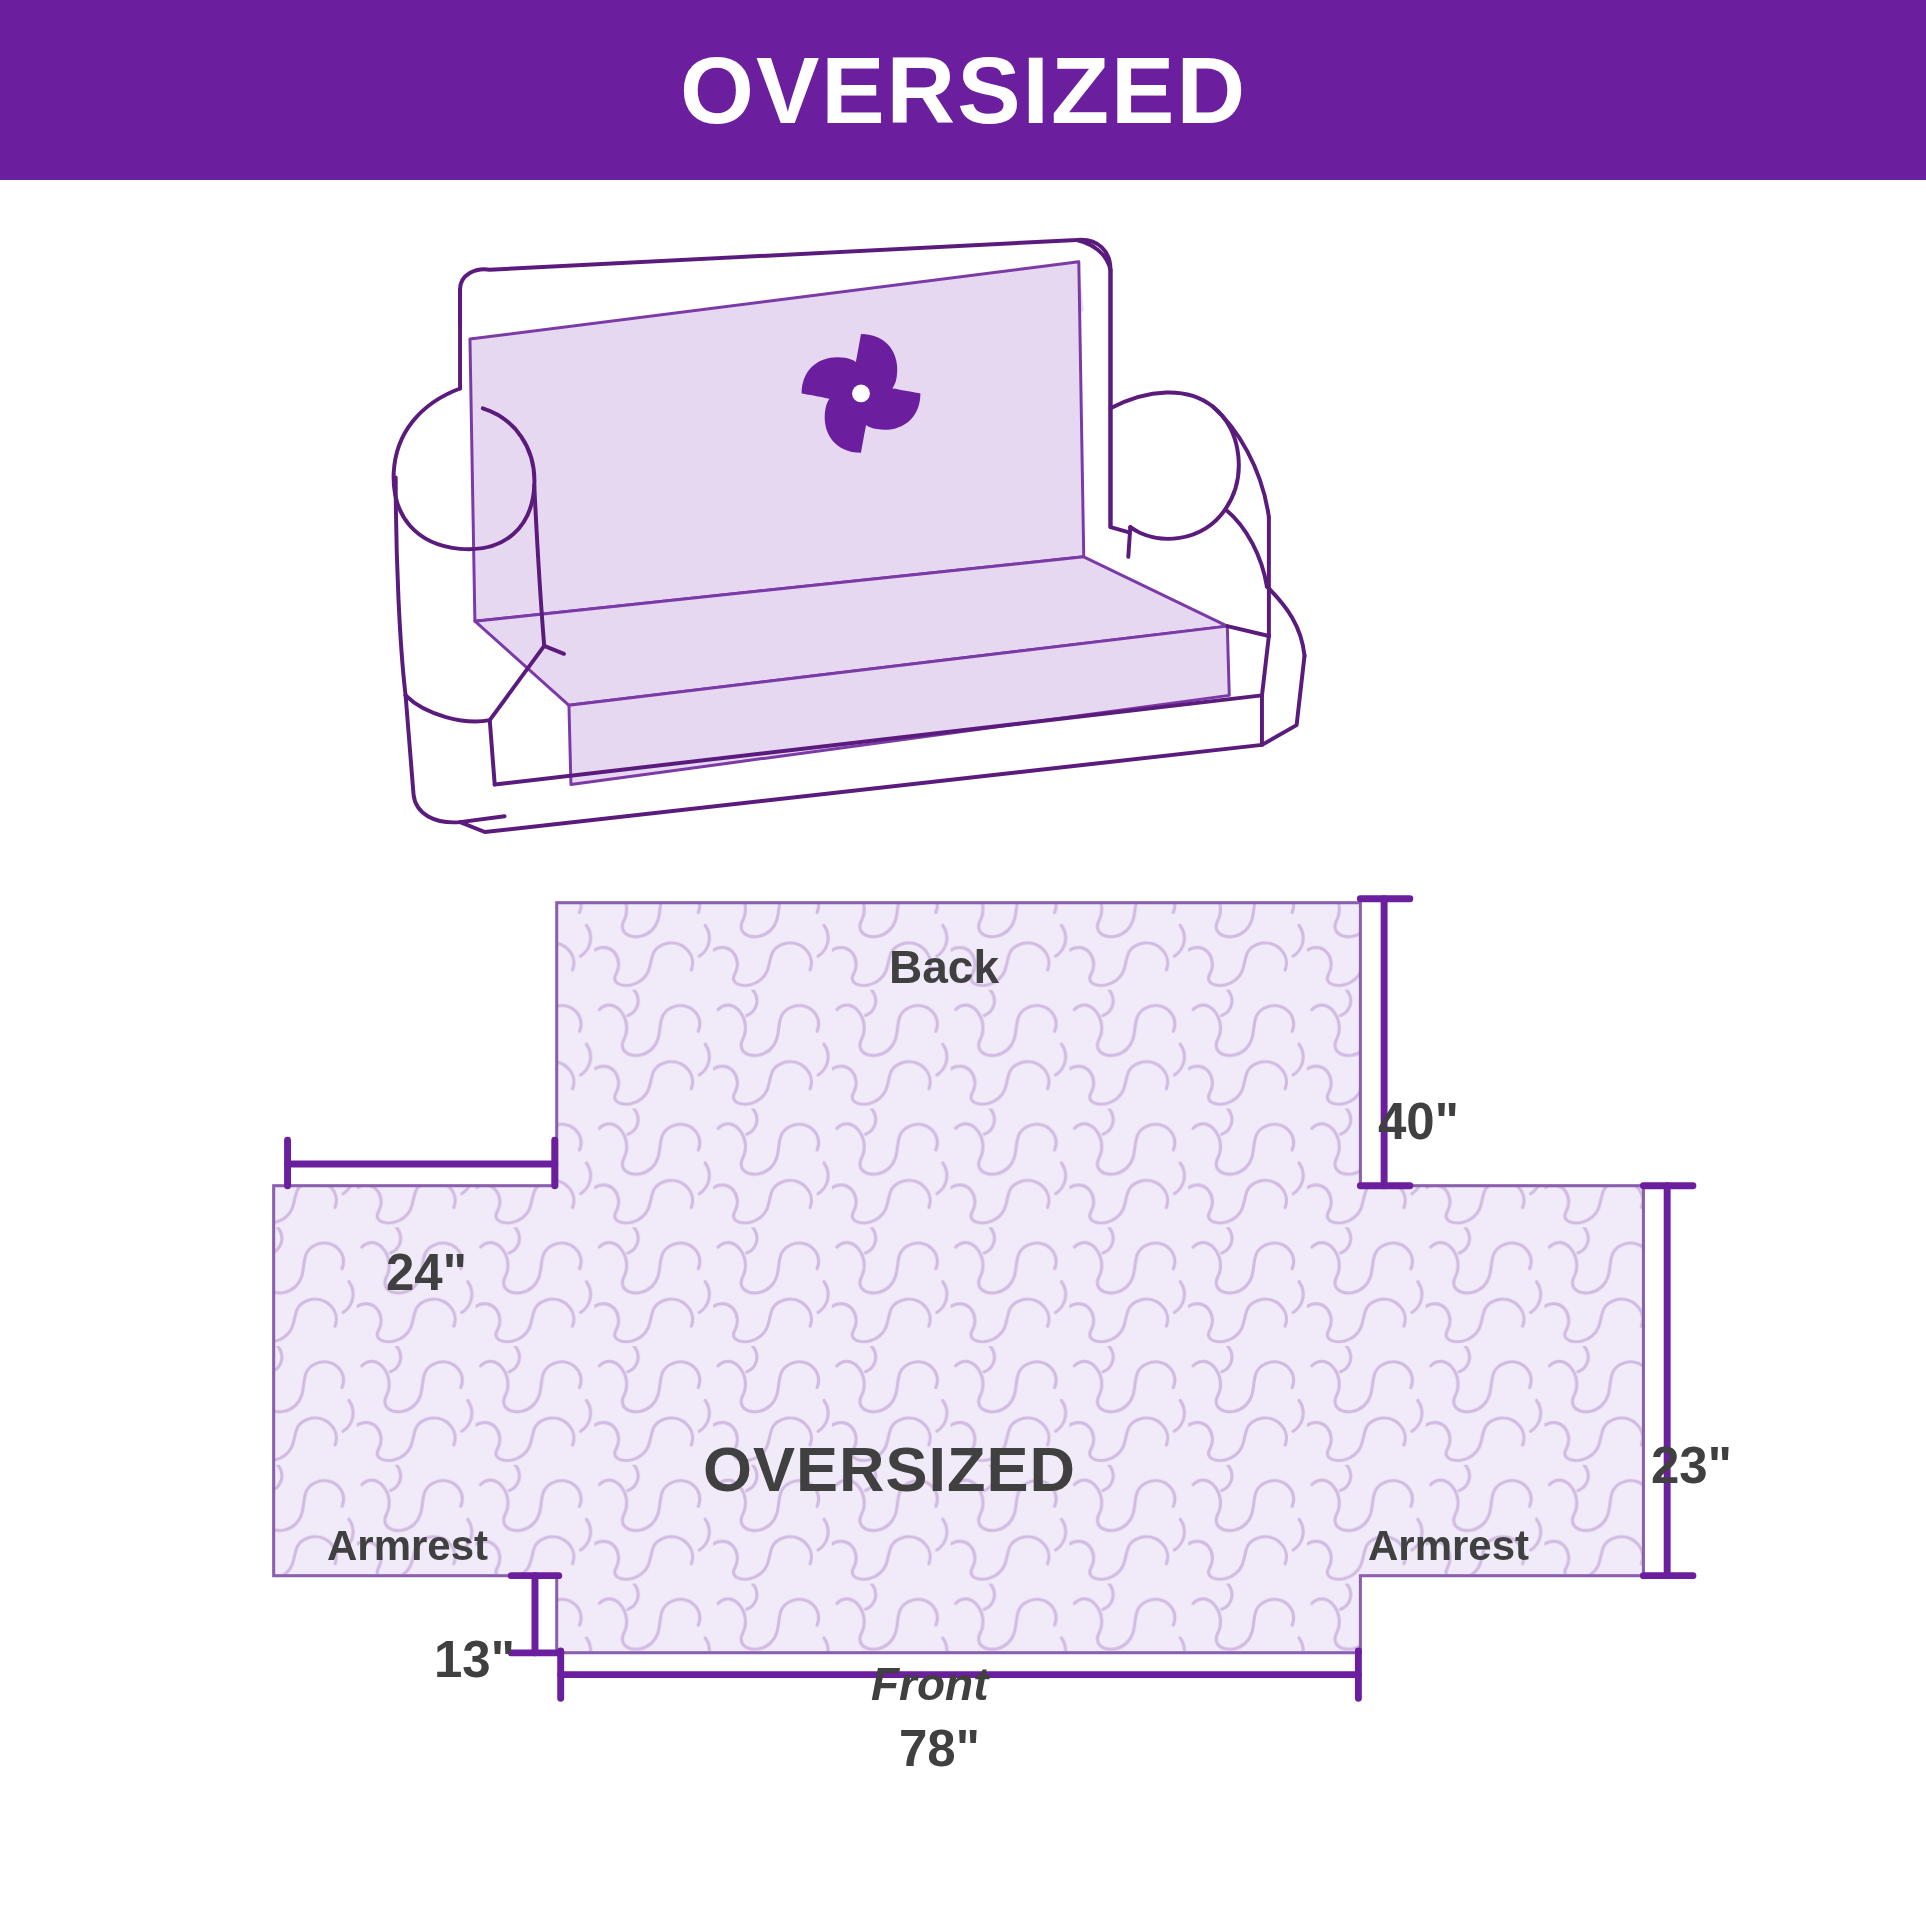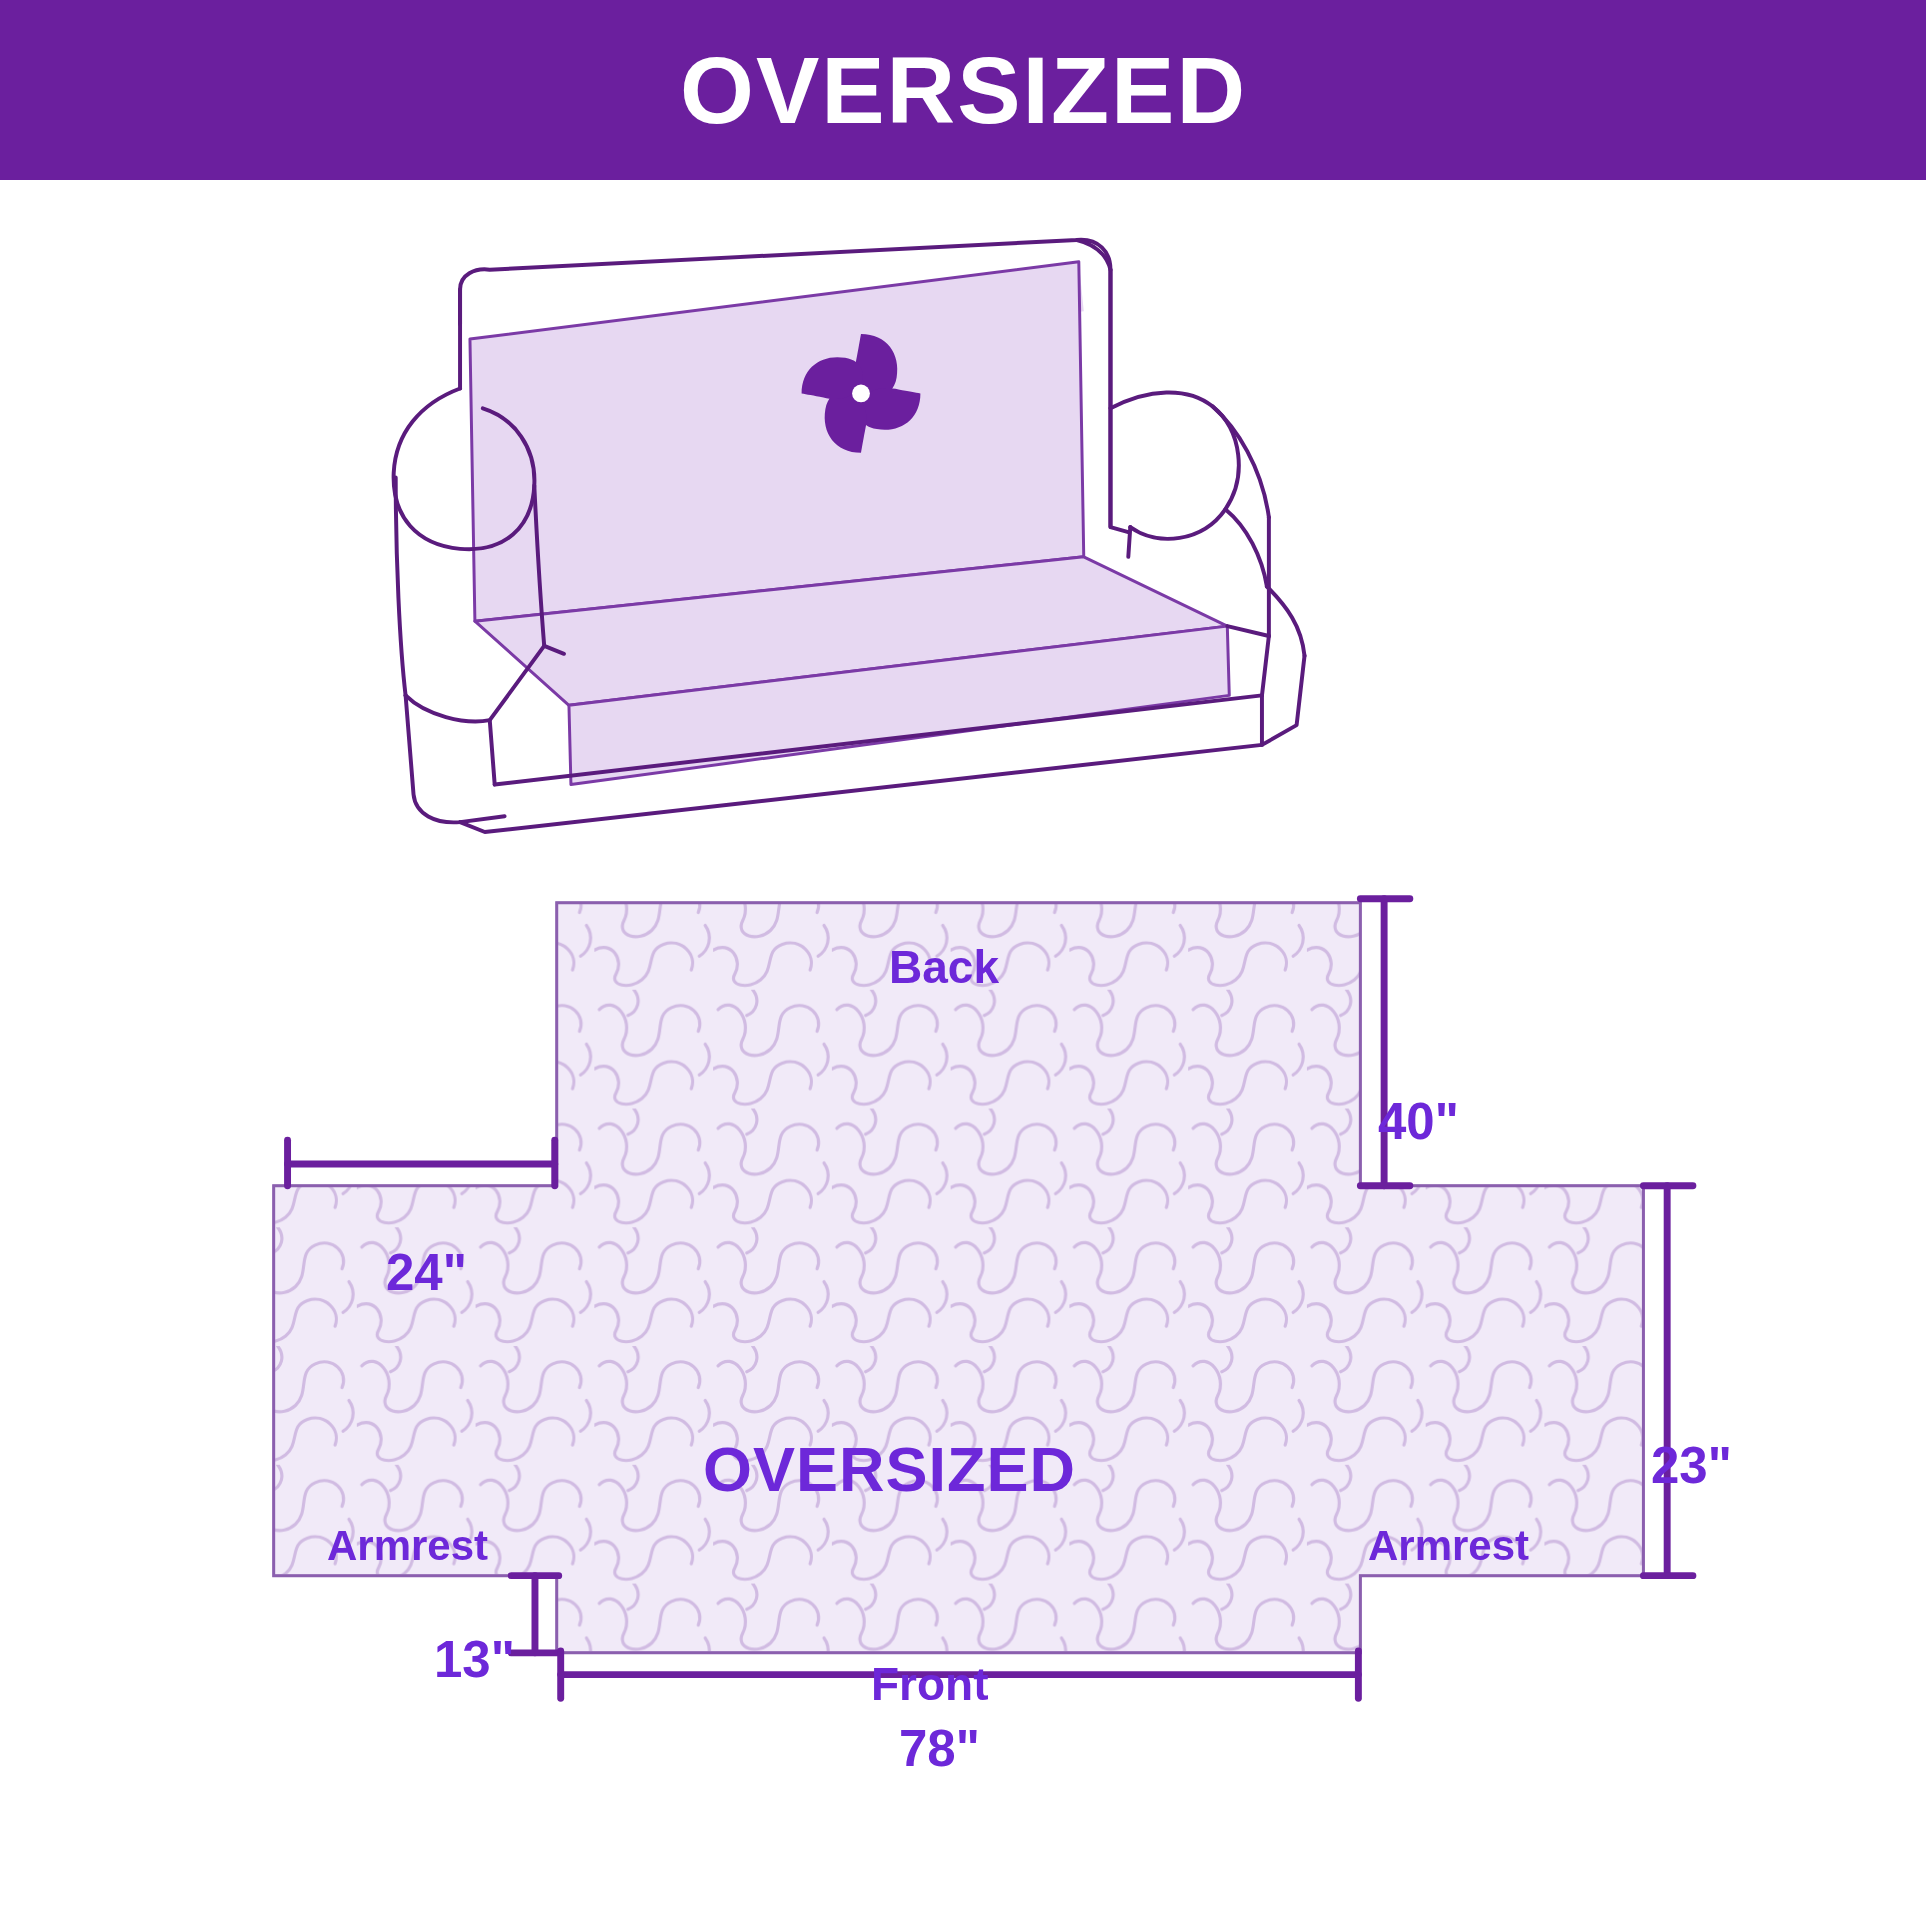--- a/index.html
+++ b/index.html
@@ -59,28 +59,28 @@
     height: 1055px;
   }
   .cover-svg {
     position: absolute;
     left: 0;
     top: 0;
   }
 
   .label {
     position: absolute;
-    color: #6d28d9;
+    color: #404040;
     font-weight: bold;
     font-family: "Liberation Sans", sans-serif;
     white-space: nowrap;
     line-height: 1;
   }
   .label-back      { font-size: 46px; left: 889px;  top: 944px; }
-  .label-front     { font-size: 46px; left: 871px;  top: 1661px; }
+  .label-front     { font-size: 46px; left: 871px;  top: 1661px; font-style: italic; }
   .label-oversized { font-size: 63px; left: 703px;  top: 1438px; letter-spacing: 1px; }
   .label-armrest-l { font-size: 42px; left: 327px;  top: 1525px; }
   .label-armrest-r { font-size: 42px; left: 1368px; top: 1525px; }
   .label-40        { font-size: 51px; left: 1378px; top: 1096px; }
   .label-24        { font-size: 51px; left: 386px;  top: 1247px; }
   .label-23        { font-size: 51px; left: 1651px; top: 1440px; }
   .label-13        { font-size: 51px; left: 434px;  top: 1634px; }
   .label-78        { font-size: 51px; left: 899px;  top: 1723px; }
 </style>
 </head>

